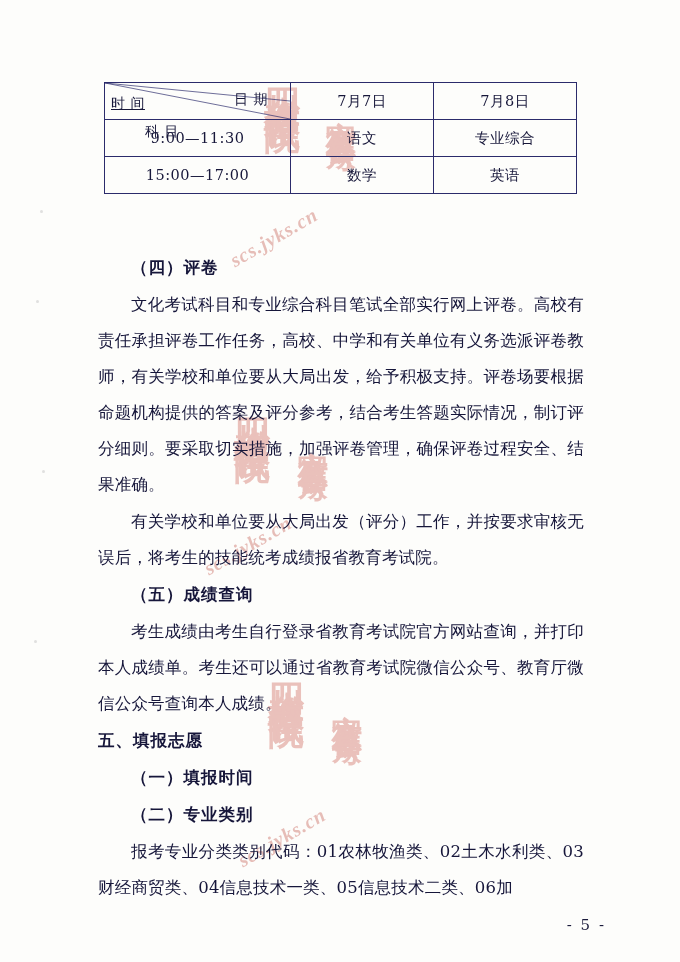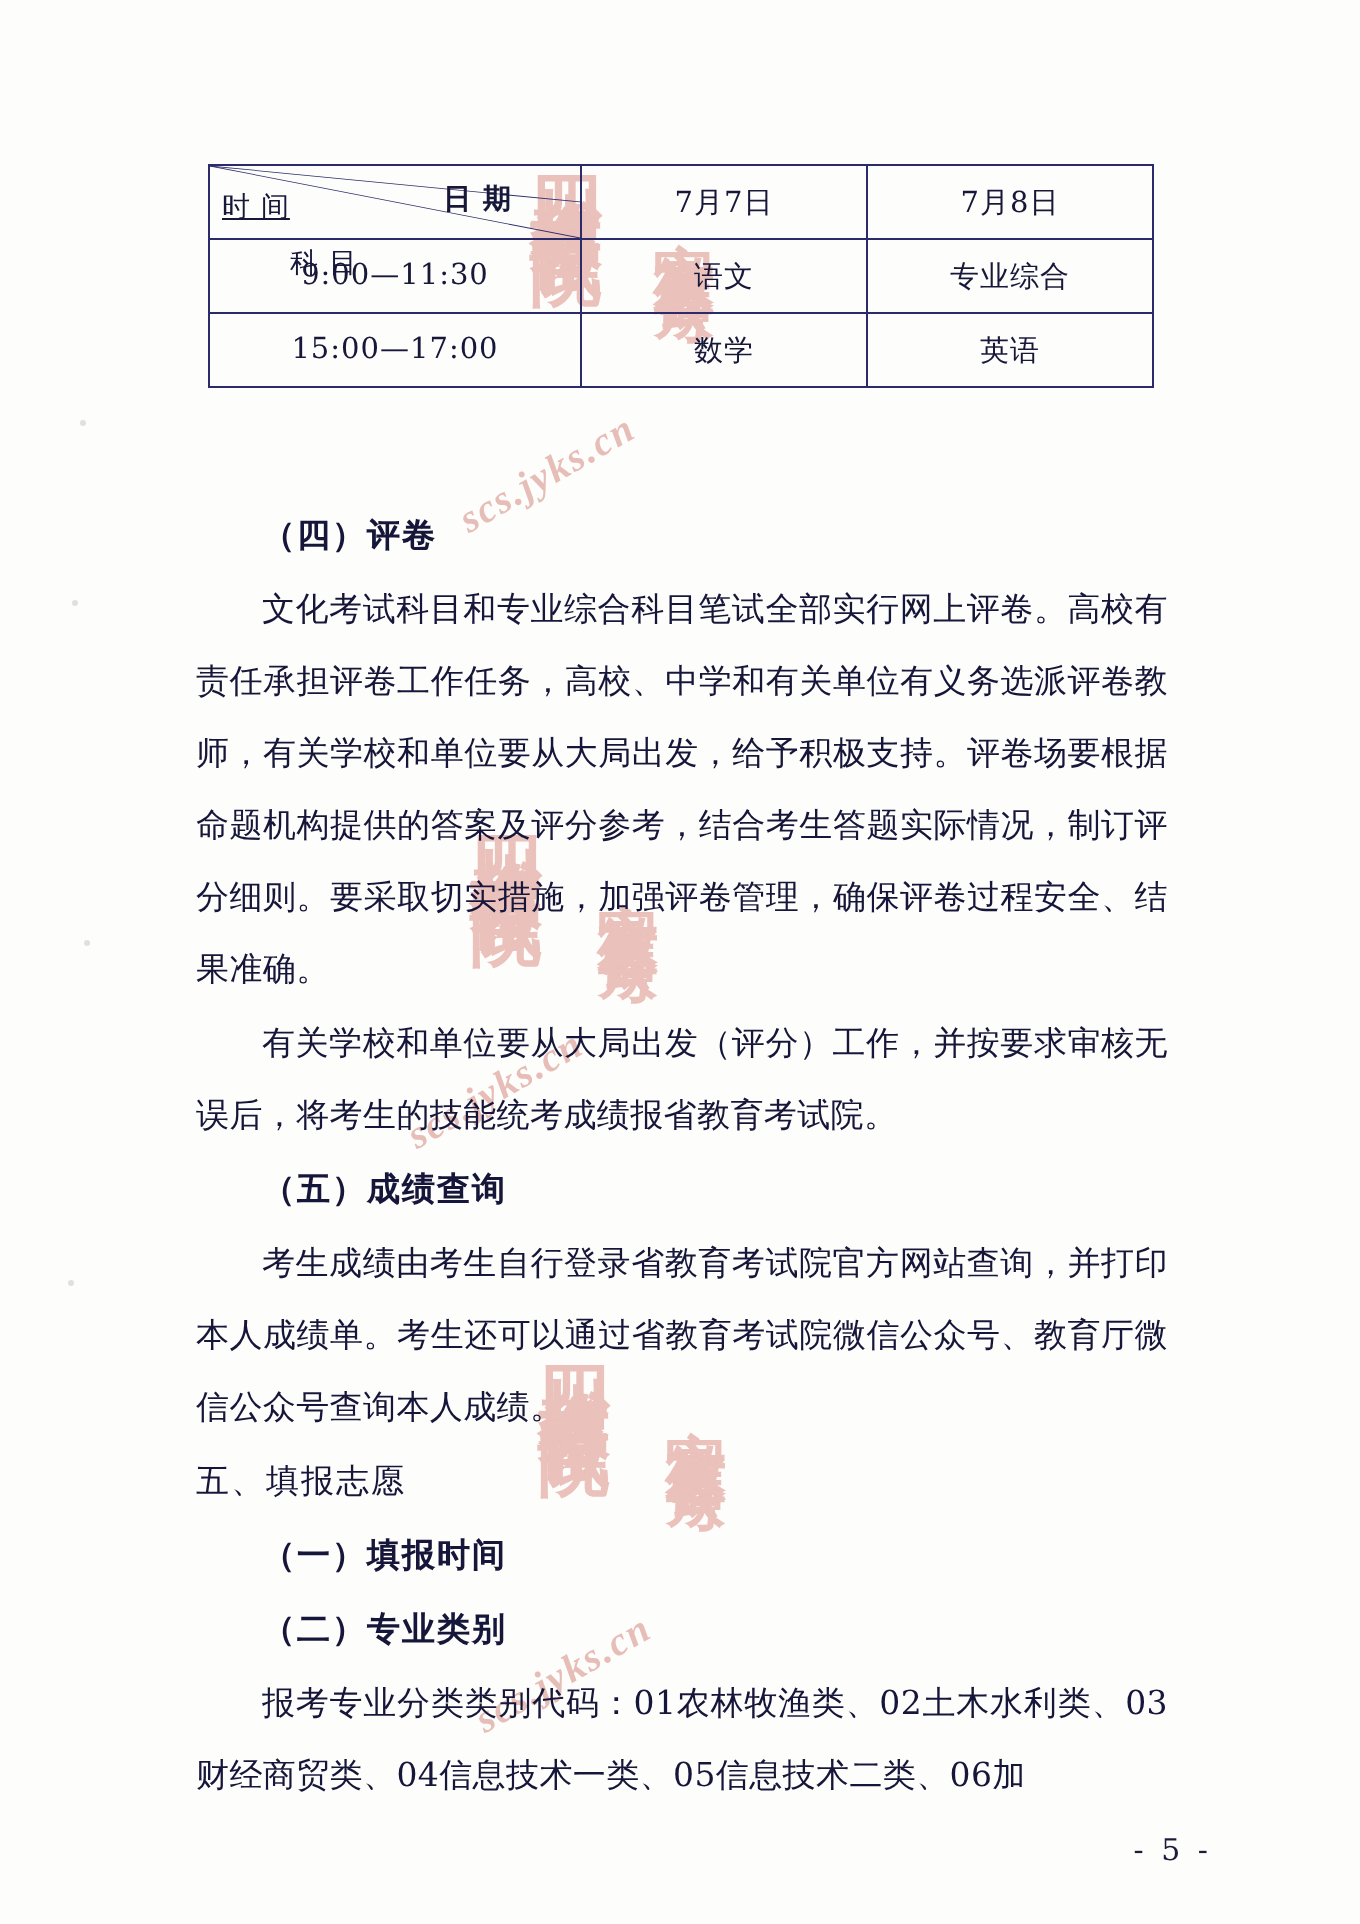--- a/index.html
+++ b/index.html
@@ -62,21 +62,21 @@
     inset: 0;
     width: 100%;
     height: 100%;
   }
   .corner-lbl {
     position: absolute;
     font-size: 14px;
     color: #17173a;
     white-space: nowrap;
   }
-  .lbl-date  { top: 8px;  right: 34px; font-weight: bold; }
+  .lbl-date  { top: 8px;  right: 22px; }
   .lbl-subj  { top: 40px; left: 40px; text-align: center; }
   .lbl-time  { bottom: 6px; left: 6px; text-decoration: underline; }
 
   .col-time { width: 186px; }
   .col-d1   { width: 143px; }
   .col-d2   { width: 143px; }
 
   
   .content {
     position: absolute;
@@ -94,21 +94,21 @@
     letter-spacing: .2px;
     color: #16163a;
   }
   p.indent { text-indent: 33px; }
   p.heading {
     font-weight: bold;
     text-indent: 33px;
     letter-spacing: 1px;
   }
   p.section {
-    font-weight: normal;
+    font-weight: bold;
     text-indent: 0;
     letter-spacing: 1px;
   }
 
   
   .page-num {
     position: absolute;
     right: 74px;
     bottom: 28px;
     font-size: 15px;

